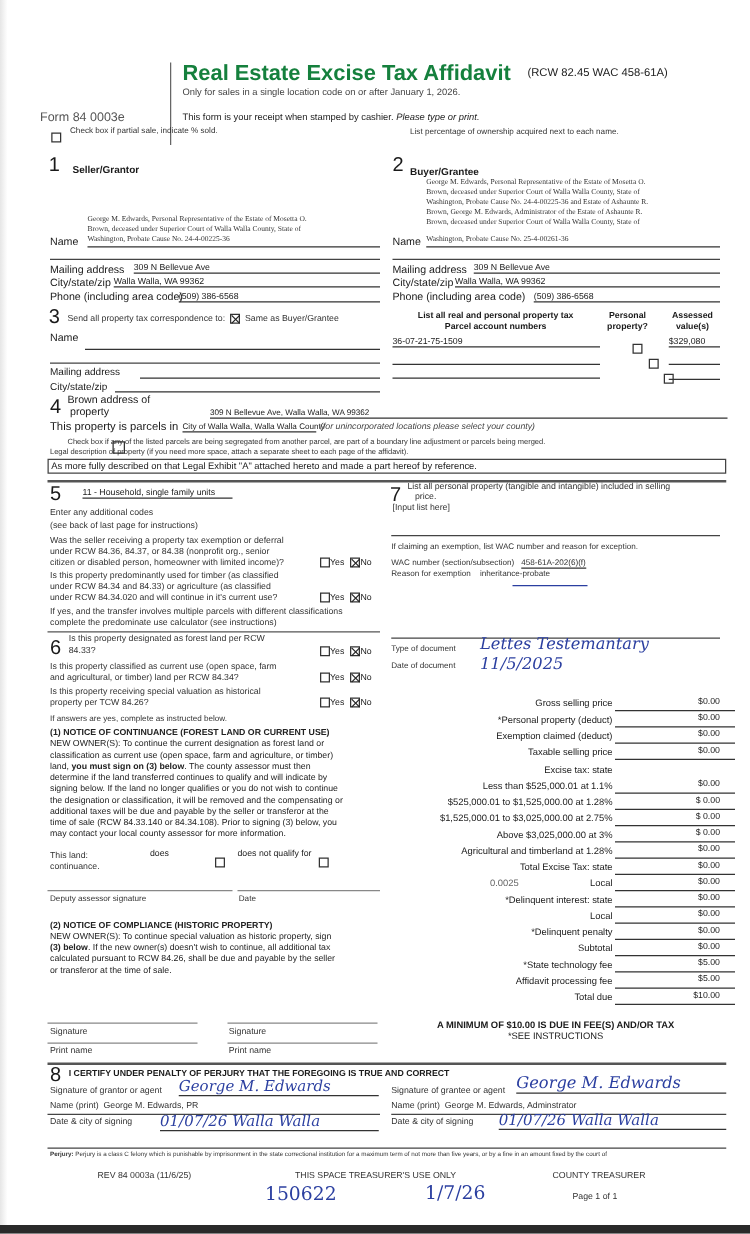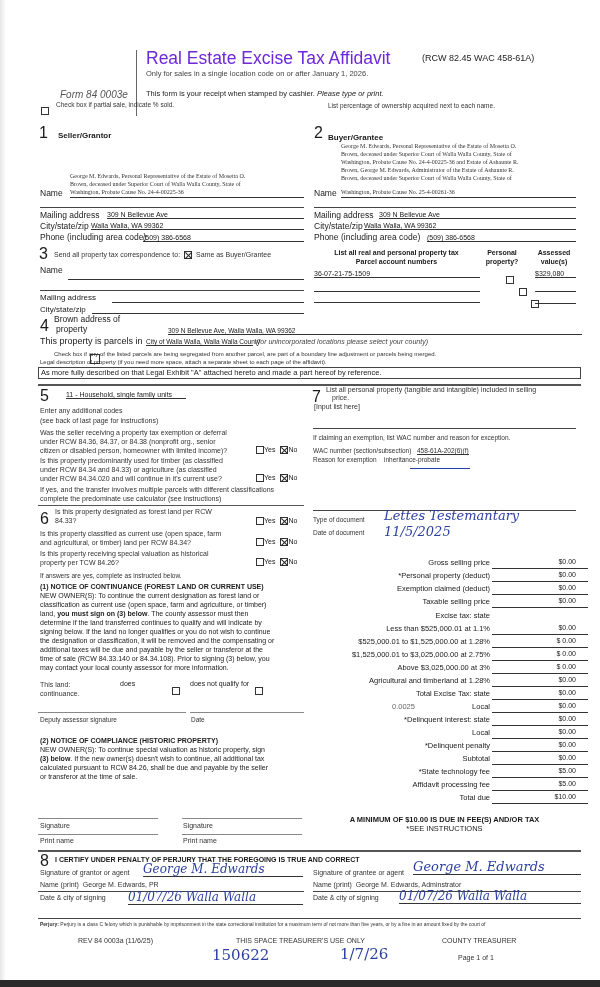--- a/index.html
+++ b/index.html
@@ -24,24 +24,24 @@
   .hr { position: absolute; border-top: 1px solid #444; }
   .vr { position: absolute; border-left: 1px solid #666; }
 </style>
 </head>
 <body>
 
 <div class="page">
   <div class="left-edge"></div>
 
   
-  <div class="abs" style="left:60px;top:89px;font-size:10px;color:#555;font-style:italic;">Form 84 0003e</div>
+  <div class="abs" style="left:32px;top:89px;font-size:10px;color:#555;">Form 84 0003e</div>
   <div class="vr" style="left:136px;top:50px;height:66px;"></div>
 
-  <div class="abs" style="left:146px;top:48px;font-size:17.5px;font-weight:normal;color:#6d28d9;">Real Estate Excise Tax Affidavit</div>
+  <div class="abs" style="left:146px;top:48px;font-size:17.5px;font-weight:bold;color:#15803d;">Real Estate Excise Tax Affidavit</div>
   <div class="abs" style="left:422px;top:53px;font-size:9px;color:#222;">(RCW 82.45 WAC 458-61A)</div>
   <div class="abs" style="left:146px;top:69px;font-size:7.5px;color:#444;">Only for sales in a single location code on or after January 1, 2026.</div>
   <div class="abs" style="left:146px;top:89px;font-size:7.5px;color:#222;">
     <span>This form is your receipt when stamped by cashier.</span>
     <i>Please type or print.</i>
   </div>
 
   <span class="cb abs" style="left:41px;top:101px;"></span>
   <div class="abs" style="left:56px;top:101px;font-size:6.5px;color:#333;">Check box if partial sale, indicate % sold.</div>
   <div class="abs" style="left:328px;top:102px;font-size:6.5px;color:#333;">List percentage of ownership acquired next to each name.</div>

